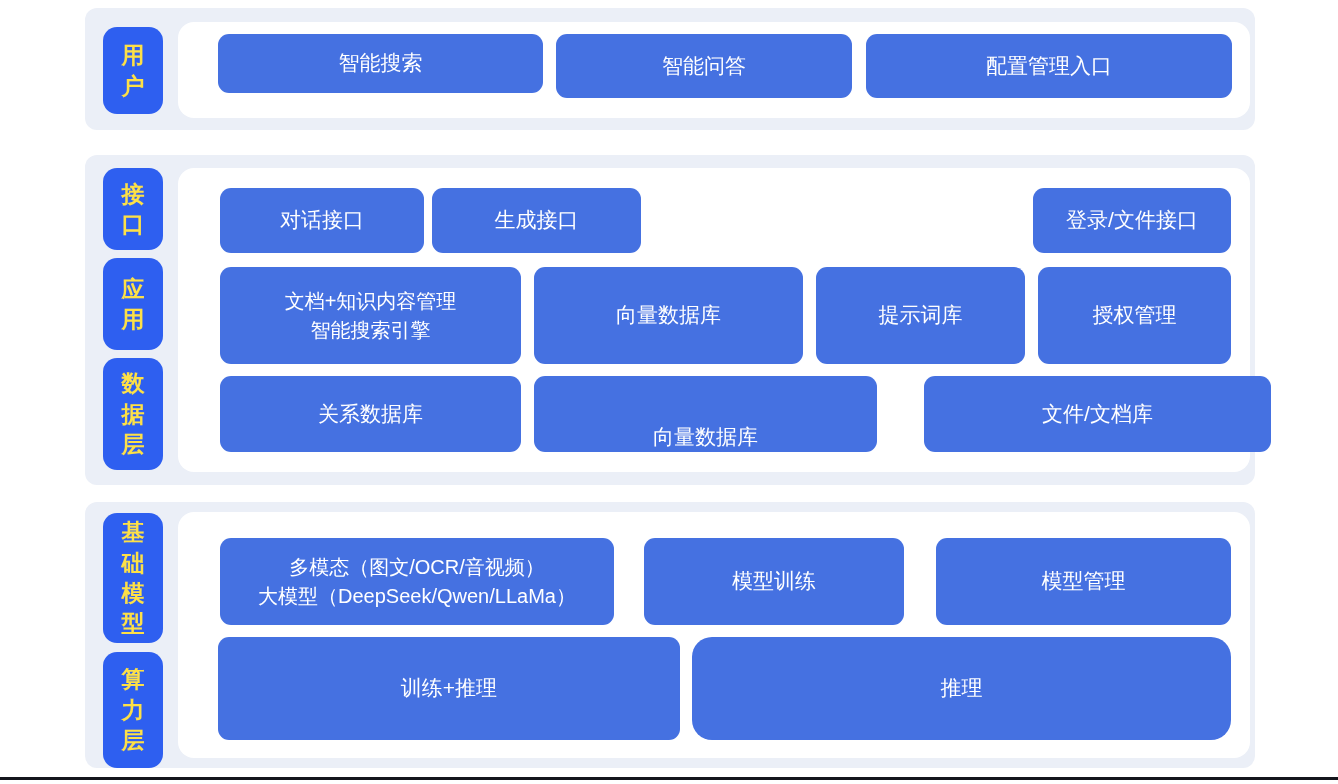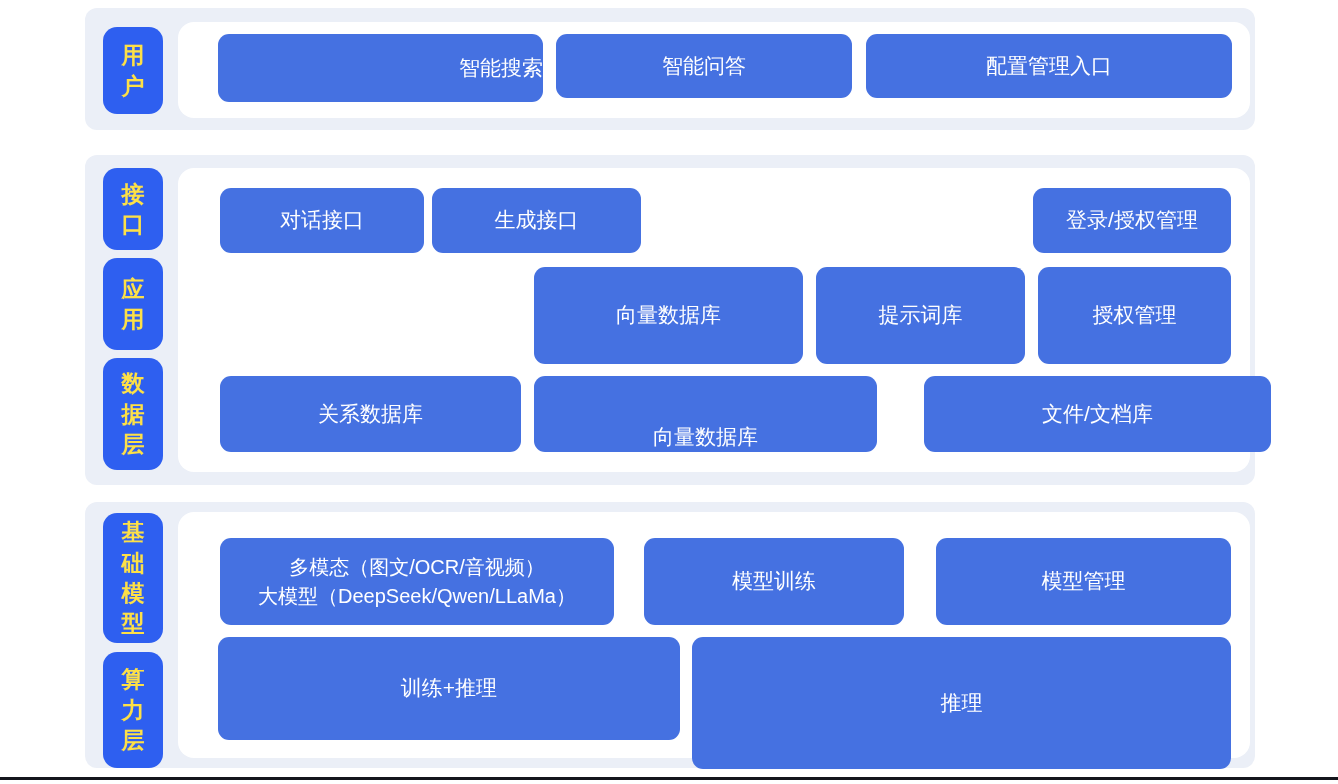--- a/index.html
+++ b/index.html
@@ -20,21 +20,21 @@
 </head>
 <body>
 
 <div class="stage">
 
   <div class="section" style="left:85px;top:8px;width:1170px;height:122px;"></div>
   <div class="panel" style="left:178px;top:22px;width:1072px;height:96px;"></div>
   <div class="vlabel" style="left:103px;top:27px;width:60px;height:87px;">
     <div class="vtext">用户</div>
   </div>
-  <div class="btn" style="left:218px;top:34px;width:325px;height:68px;align-items:flex-end;">
+  <div class="btn" style="left:218px;top:34px;width:325px;height:59px;">
     <span>智能搜索</span>
   </div>
   <div class="btn" style="left:556px;top:34px;width:296px;height:64px;">
     <span>智能问答</span>
   </div>
   <div class="btn" style="left:866px;top:34px;width:366px;height:64px;">
     <span>配置管理入口</span>
   </div>
 
   <div class="section" style="left:85px;top:155px;width:1170px;height:330px;"></div>
@@ -49,23 +49,27 @@
     <div class="vtext">数据层</div>
   </div>
 
   <div class="btn" style="left:220px;top:188px;width:204px;height:65px;">
     <span>对话接口</span>
   </div>
   <div class="btn" style="left:432px;top:188px;width:209px;height:65px;">
     <span>生成接口</span>
   </div>
   <div class="btn" style="left:1033px;top:188px;width:198px;height:65px;">
-    <span>登录/授权管理</span>
+    <span>登录/文件接口</span>
   </div>
 
+  <div class="btn" style="left:220px;top:267px;width:301px;height:97px;font-size:20px;">
+    <span>文档+知识内容管理</span>
+    <span class="l2">智能搜索引擎</span>
+  </div>
   <div class="btn" style="left:534px;top:267px;width:269px;height:97px;">
     <span>向量数据库</span>
   </div>
   <div class="btn" style="left:816px;top:267px;width:209px;height:97px;">
     <span>提示词库</span>
   </div>
   <div class="btn" style="left:1038px;top:267px;width:193px;height:97px;">
     <span>授权管理</span>
   </div>
 
@@ -95,18 +99,18 @@
   <div class="btn" style="left:644px;top:538px;width:260px;height:87px;">
     <span>模型训练</span>
   </div>
   <div class="btn" style="left:936px;top:538px;width:295px;height:87px;">
     <span>模型管理</span>
   </div>
 
   <div class="btn" style="left:218px;top:637px;width:462px;height:103px;">
     <span>训练+推理</span>
   </div>
-  <div class="btn" style="left:692px;top:637px;width:539px;height:132px;">
+  <div class="btn" style="left:692px;top:637px;width:539px;height:103px;border-radius:20px;">
     <span>推理</span>
   </div>
 
   <div class="rule" style="left:0px;top:777px;width:1338px;height:3px;"></div>
 </div>
 
 </body></html>

